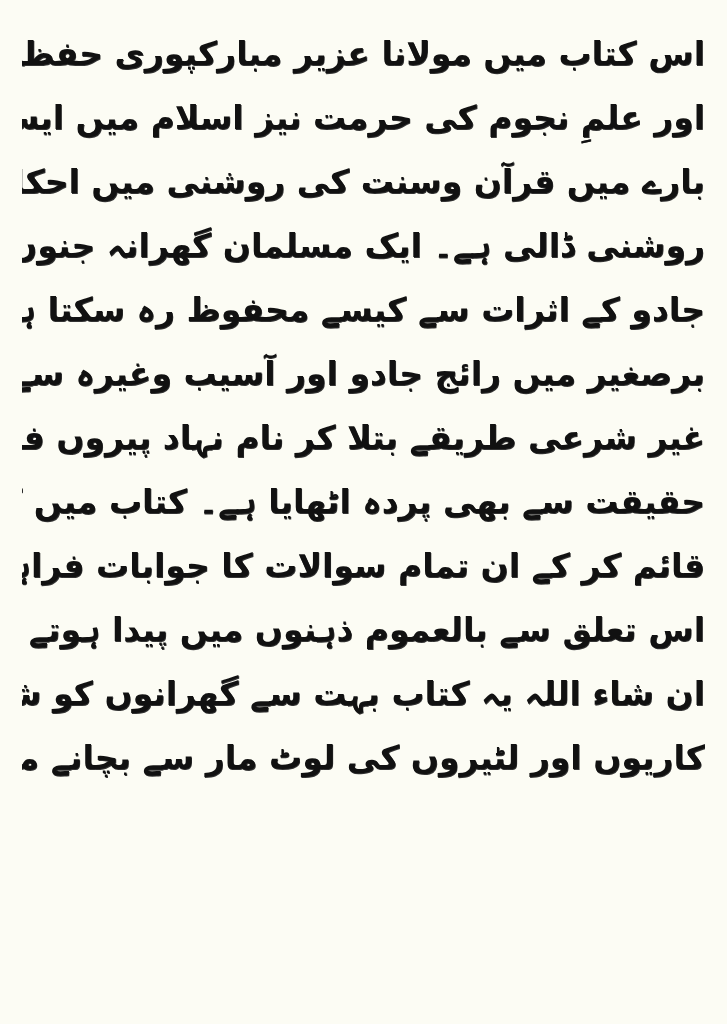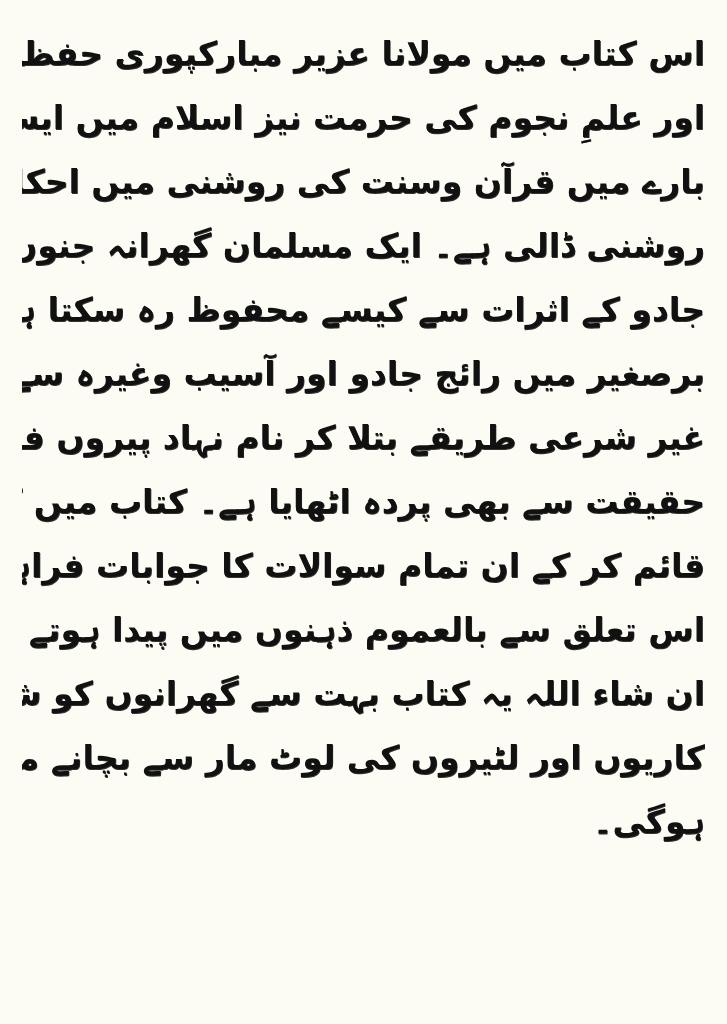--- a/index.html
+++ b/index.html
@@ -56,15 +56,14 @@
     <span class="line">برصغیر میں رائج جادو اور آسیب وغیرہ سے بچاؤ اور علاج کے بعض</span>
     <span class="line">غیر شرعی طریقے بتلا کر نام نہاد پیروں فقیروں اور شعبدہ بازوں کی</span>
     <span class="line">حقیقت سے بھی پردہ اٹھایا ہے۔ کتاب میں کم وبیش 180 عناوین</span>
     <span class="line">قائم کر کے ان تمام سوالات کا جوابات فراہم کر دیے گئے ہیں جو</span>
     <span class="line short">اس تعلق سے بالعموم ذہنوں میں پیدا ہوتے ہیں۔</span>
   </div>
   <div class="para-gap"></div>
   <div class="paragraph">
     <span class="line">ان شاء اللہ یہ کتاب بہت سے گھرانوں کو شعبدہ بازوں کی دسیسہ</span>
     <span class="line">کاریوں اور لٹیروں کی لوٹ مار سے بچانے میں ممد و معاون ثابت</span>
-    <span class="line short">ہوگی۔</span>
   </div>
 </div>
 
 </body></html>

